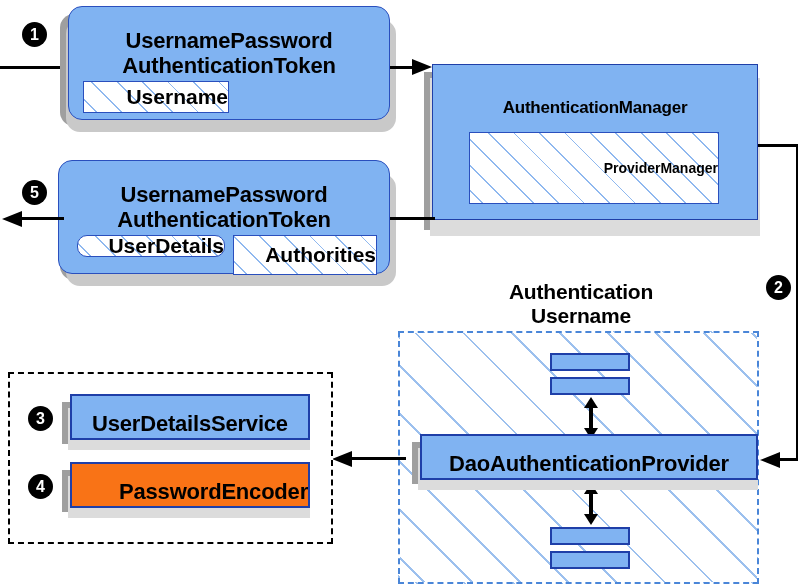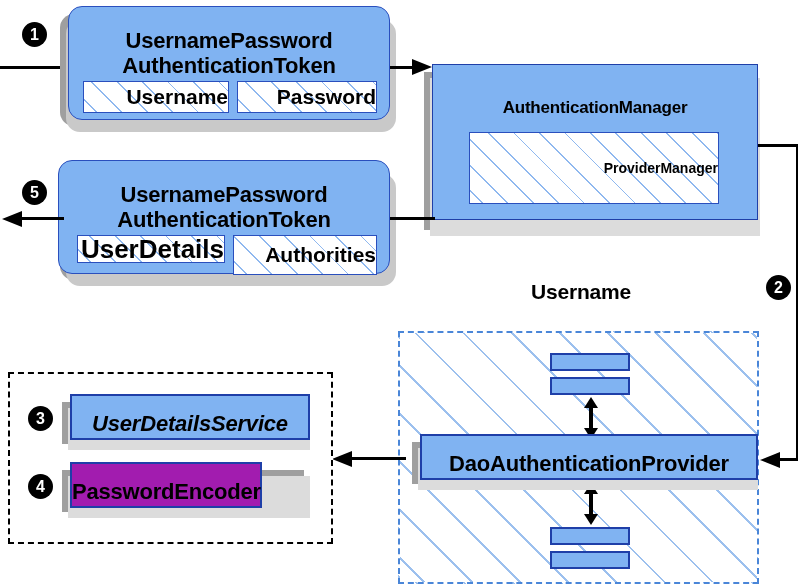--- a/index.html
+++ b/index.html
@@ -78,23 +78,20 @@
   <div class="shadow-round" style="left:66px;top:20px;width:330px;height:112px;"></div>
 
   <div class="blue-round abs" style="left:68px;top:6px;width:322px;height:114px;">
     <div class="title" style="position:absolute;left:0;top:7px;width:100%;font-size:22px;">
       <div>UsernamePassword</div>
       <div>AuthenticationToken</div>
     </div>
     <div class="hatch-white" style="position:absolute;left:14px;top:74px;width:146px;height:32px;font-size:21px;">
       <span>Username</span>
     </div>
-    <div class="hatch-white" style="position:absolute;left:168px;top:74px;width:140px;height:32px;font-size:21px;">
-      <span>Password</span>
-    </div>
   </div>
 
   <div class="line" style="left:390px;top:66px;width:36px;height:2.5px;"></div>
   <svg class="arrow" style="left:412px;top:58px;width:22px;height:18px;" viewBox="0 0 22 18">
     <polygon points="0,1 20,9 0,17" fill="#000"></polygon>
   </svg>
 
   <div class="sh1" style="left:424px;top:72px;width:330px;height:158px;"></div>
   <div class="sh2" style="left:430px;top:78px;width:330px;height:158px;"></div>
 
@@ -108,21 +105,21 @@
   <div class="num" style="left:22px;top:180px;">5</div>
 
   <div class="shadow-round dark" style="left:60px;top:168px;width:330px;height:112px;"></div>
   <div class="shadow-round" style="left:66px;top:174px;width:330px;height:112px;"></div>
 
   <div class="blue-round abs" style="left:58px;top:160px;width:332px;height:114px;">
     <div class="title" style="position:absolute;left:0;top:7px;width:100%;font-size:22px;">
       <div>UsernamePassword</div>
       <div>AuthenticationToken</div>
     </div>
-    <div class="hatch-white" style="position:absolute;left:18px;top:74px;width:148px;height:28px;font-size:26px;">
+    <div class="hatch-white" style="position:absolute;left:18px;top:74px;width:148px;height:22px;font-size:21px;border-radius:10px;">
       <span>UserDetails</span>
     </div>
     <div class="hatch-white" style="position:absolute;left:174px;top:74px;width:144px;height:40px;font-size:21px;">
       <span>Authorities</span>
     </div>
   </div>
 
   <div class="line" style="left:390px;top:217px;width:45px;height:2.5px;"></div>
 
   <div class="line" style="left:18px;top:217px;width:46px;height:2.5px;"></div>
@@ -133,20 +130,21 @@
   <div class="line" style="left:758px;top:144px;width:40px;height:2.5px;"></div>
   <div class="line" style="left:795.5px;top:144px;width:2.5px;height:316px;"></div>
   <div class="line" style="left:778px;top:458px;width:20px;height:2.5px;"></div>
   <svg class="arrow" style="left:758px;top:451px;width:24px;height:18px;" viewBox="0 0 24 18">
     <polygon points="22,1 2,9 22,17" fill="#000"></polygon>
   </svg>
 
   <div class="num" style="left:766px;top:275px;">2</div>
 
   <div class="title" style="position:absolute;left:465px;top:265px;width:232px;font-size:21px;">
+    <div>Authentication</div>
     <div>Username</div>
   </div>
 
   <div class="providers-box abs" style="left:398px;top:331px;width:361px;height:253px;">
 
     <div class="blue-rect" style="position:absolute;left:150px;top:20px;width:80px;height:18px;"></div>
     <div class="blue-rect" style="position:absolute;left:150px;top:44px;width:80px;height:18px;"></div>
 
     <svg class="arrow" style="left:181px;top:64px;width:20px;height:42px;" viewBox="0 0 20 42">
       <line x1="10" y1="6" x2="10" y2="36" stroke="#000" stroke-width="4"></line>
@@ -175,23 +173,23 @@
     <polygon points="22,1 2,9 22,17" fill="#000"></polygon>
   </svg>
 
   <div class="black-dashed abs" style="left:8px;top:372px;width:325px;height:172px;"></div>
 
   <div class="num" style="left:28px;top:406px;">3</div>
   <div class="num" style="left:28px;top:474px;">4</div>
 
   <div class="sh1" style="left:62px;top:402px;width:242px;height:42px;"></div>
   <div class="sh2" style="left:68px;top:408px;width:242px;height:42px;"></div>
-  <div class="abs" style="left:70px;top:394px;width:240px;height:46px;background:#80B3F2;border:2px solid #1f3fa8;box-sizing:border-box;display:flex;align-items:center;justify-content:center;font-style:italic;">
+  <div class="abs" style="left:70px;top:394px;width:240px;height:46px;background:#80B3F2;border:2px solid #1f3fa8;box-sizing:border-box;display:flex;align-items:center;justify-content:center;">
     <span class="title" style="font-size:22px;">UserDetailsService</span>
   </div>
 
   <div class="sh1" style="left:62px;top:470px;width:242px;height:42px;"></div>
   <div class="sh2" style="left:68px;top:476px;width:242px;height:42px;"></div>
-  <div class="abs" style="left:70px;top:462px;width:192px;height:46px;background:#a21caf;border:2px solid #1f3fa8;box-sizing:border-box;display:flex;align-items:center;justify-content:flex-start;">
+  <div class="abs" style="left:70px;top:462px;width:240px;height:46px;background:#f97316;border:2px solid #1f3fa8;box-sizing:border-box;display:flex;align-items:center;justify-content:flex-end;">
     <span class="title" style="font-size:22px;">PasswordEncoder</span>
   </div>
 
 </div>
 
 </body></html>

